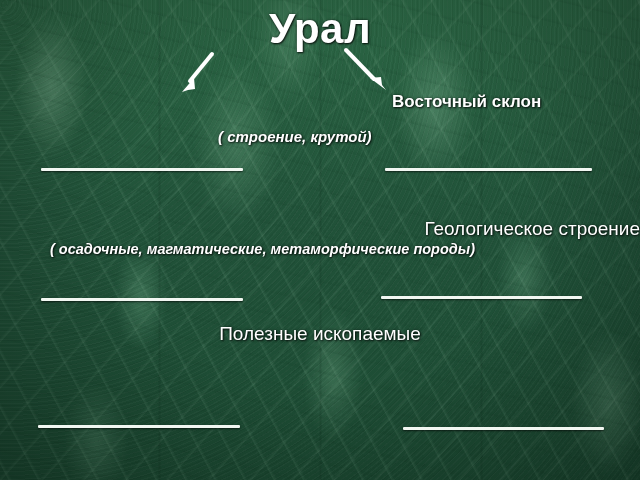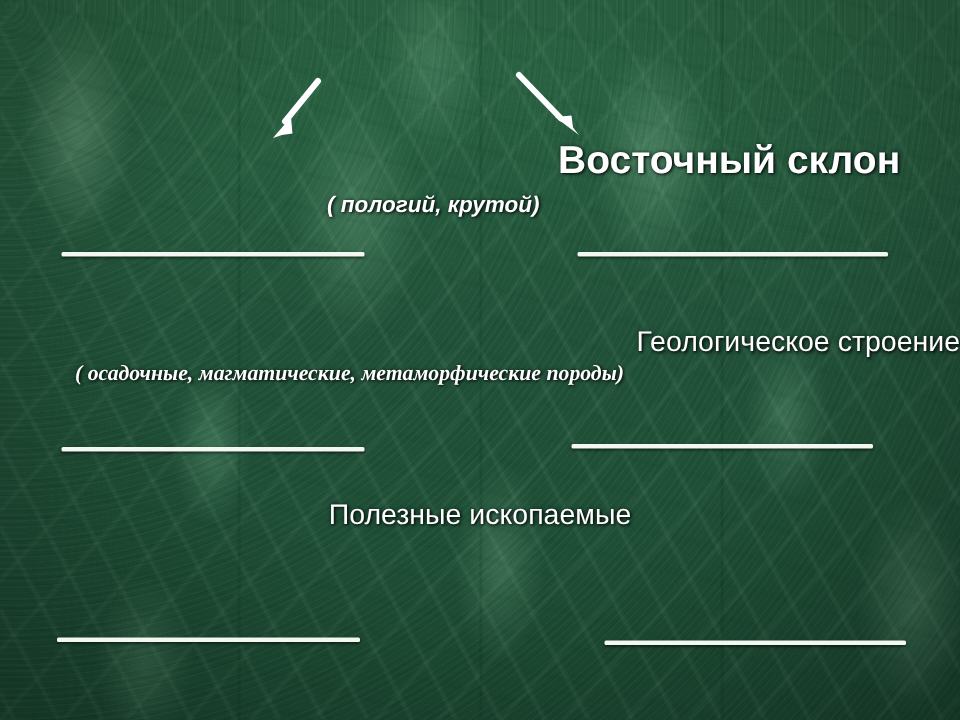--- a/index.html
+++ b/index.html
@@ -101,23 +101,23 @@
     font-weight: bold;
     letter-spacing: .5px;
   }
   #west-label {
     left: 52px;
     top: 93px;
     font-size: 21px;
     font-weight: bold;
   }
   #east-label {
-    left: 372px;
+    left: 392px;
     top: 93px;
-    font-size: 26px;
+    font-size: 17px;
     font-weight: bold;
   }
   #slope-note {
     left: 218px;
     top: 129px;
     font-size: 15px;
     font-weight: bold;
     font-style: italic;
   }
   #geo-title {
@@ -126,25 +126,24 @@
     text-align: right;
     font-size: 19px;
     font-weight: normal;
   }
   #geo-note {
     left: 50px;
     top: 242px;
     font-size: 14.5px;
     font-weight: bold;
     font-style: italic;
-    font-family: Liberation Serif, serif;
   }
   #minerals-title {
     left: 0; right: 0;
-    top: 334px;
+    top: 324px;
     text-align: center;
     font-size: 19px;
     font-weight: normal;
   }
 
   
   .rule {
     position: absolute;
     height: 3px;
     background: #f2f7f2;
@@ -160,39 +159,40 @@
 
 <div id="slide">
 
   <div class="bg-layer bg-base"></div>
   <div class="bg-layer bg-veins-a"></div>
   <div class="bg-layer bg-veins-b"></div>
   <div class="bg-layer bg-tile-seams"></div>
   <div class="bg-layer bg-grain"></div>
   <div class="bg-layer bg-vignette"></div>
 
+  <div class="txt" id="title">Урал</div>
 
   <svg class="arrow" id="arrow-left" width="60" height="50" style="left:170px; top:48px;" viewBox="0 0 60 50">
     <g fill="none" stroke="#ffffff" stroke-width="4" stroke-linecap="round">
       <line x1="42" y1="6" x2="20" y2="33"></line>
     </g>
     <polygon points="12,44 24,30 25,41 18,42" fill="#ffffff"></polygon>
   </svg>
 
   <svg class="arrow" id="arrow-right" width="60" height="50" style="left:340px; top:46px;" viewBox="0 0 60 50">
     <g fill="none" stroke="#ffffff" stroke-width="4" stroke-linecap="round">
       <line x1="6" y1="4" x2="34" y2="33"></line>
     </g>
     <polygon points="46,44 30,32 41,31 42,39" fill="#ffffff"></polygon>
   </svg>
 
 
   <div class="txt" id="east-label">Восточный склон</div>
 
-  <div class="txt" id="slope-note">( пологий, крутой)</div>
+  <div class="txt" id="slope-note">( строение, крутой)</div>
 
   <div class="rule" style="left:41px;  top:168px; width:202px;"></div>
   <div class="rule" style="left:385px; top:168px; width:207px;"></div>
 
   <div class="txt" id="geo-title">Геологическое строение</div>
 
   <div class="txt" id="geo-note">( осадочные, магматические, метаморфические породы)</div>
 
   <div class="rule" style="left:41px;  top:298px; width:202px;"></div>
   <div class="rule" style="left:381px; top:296px; width:201px;"></div>

